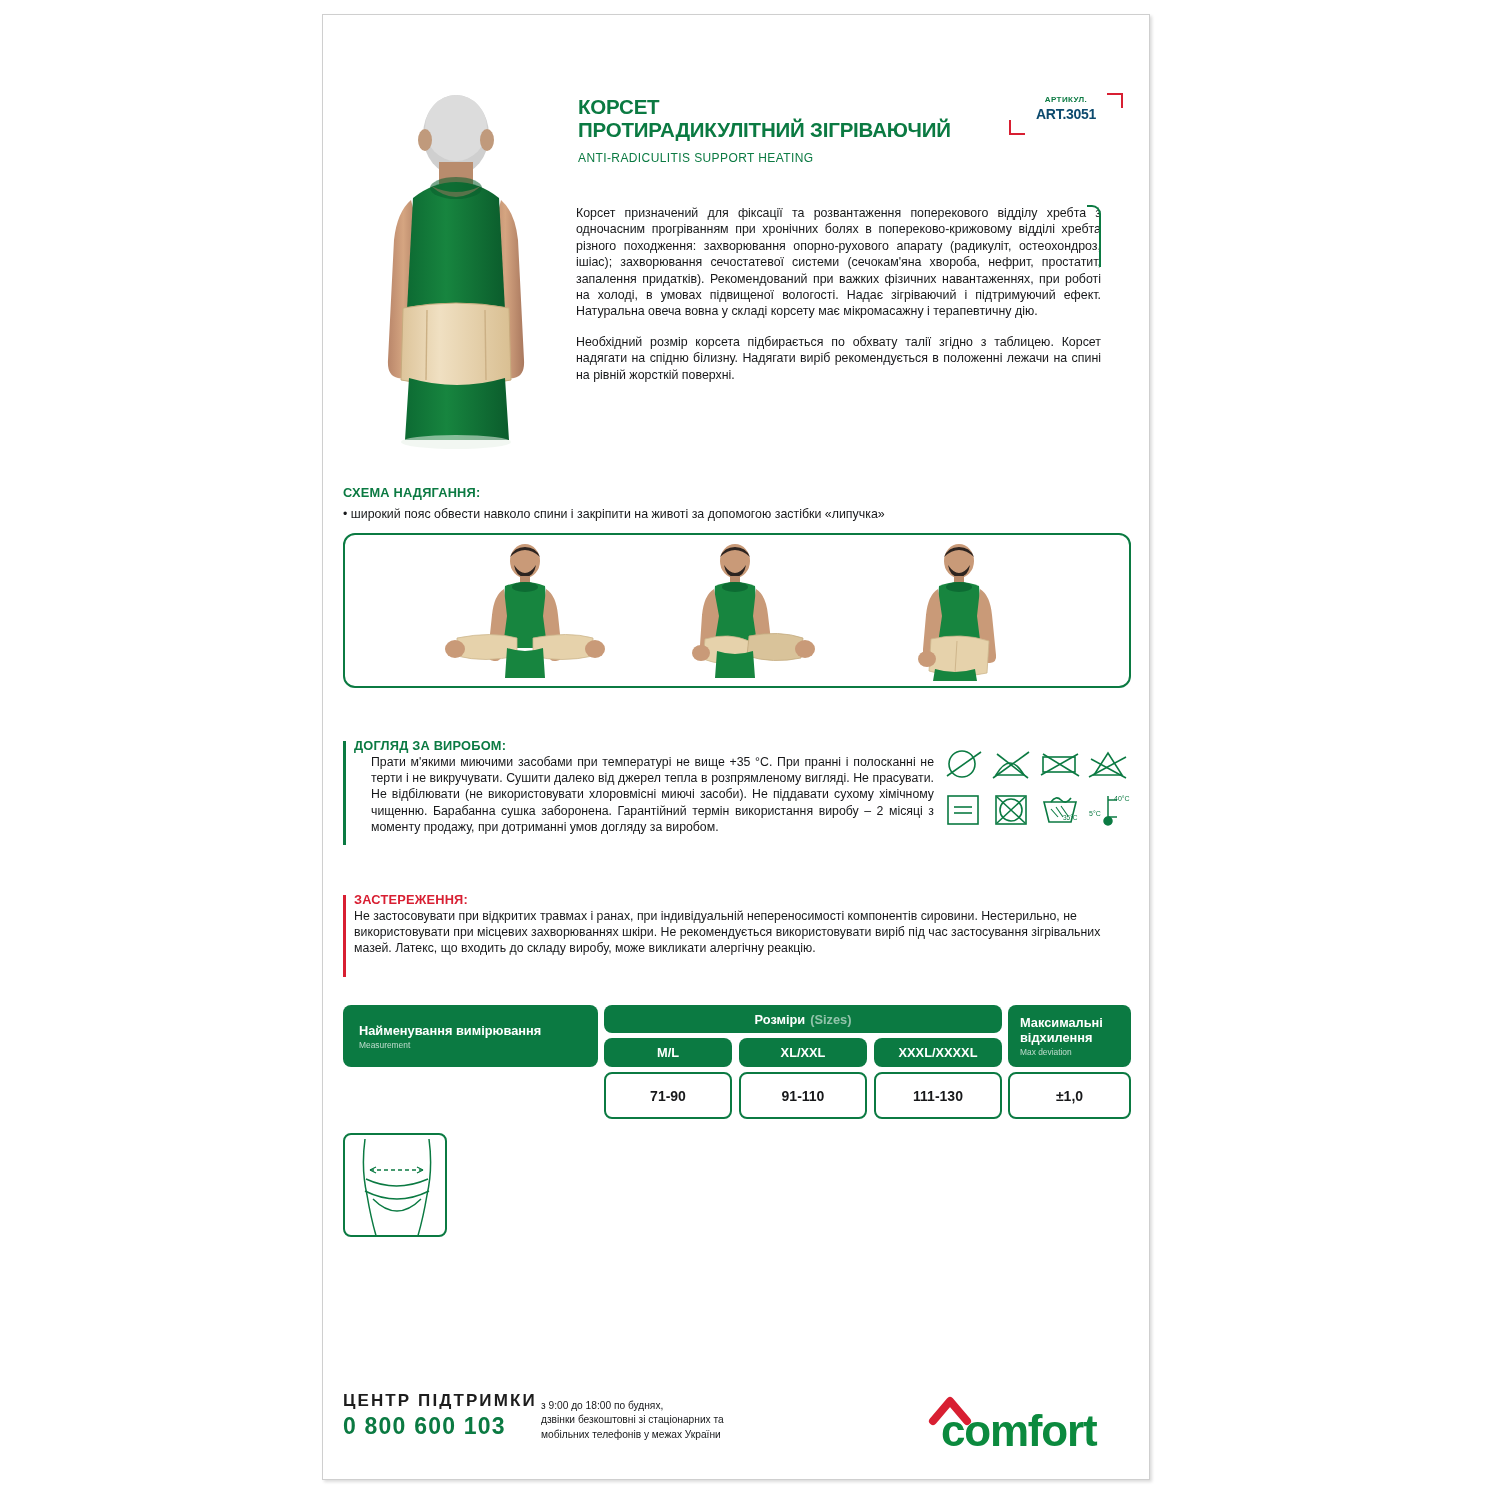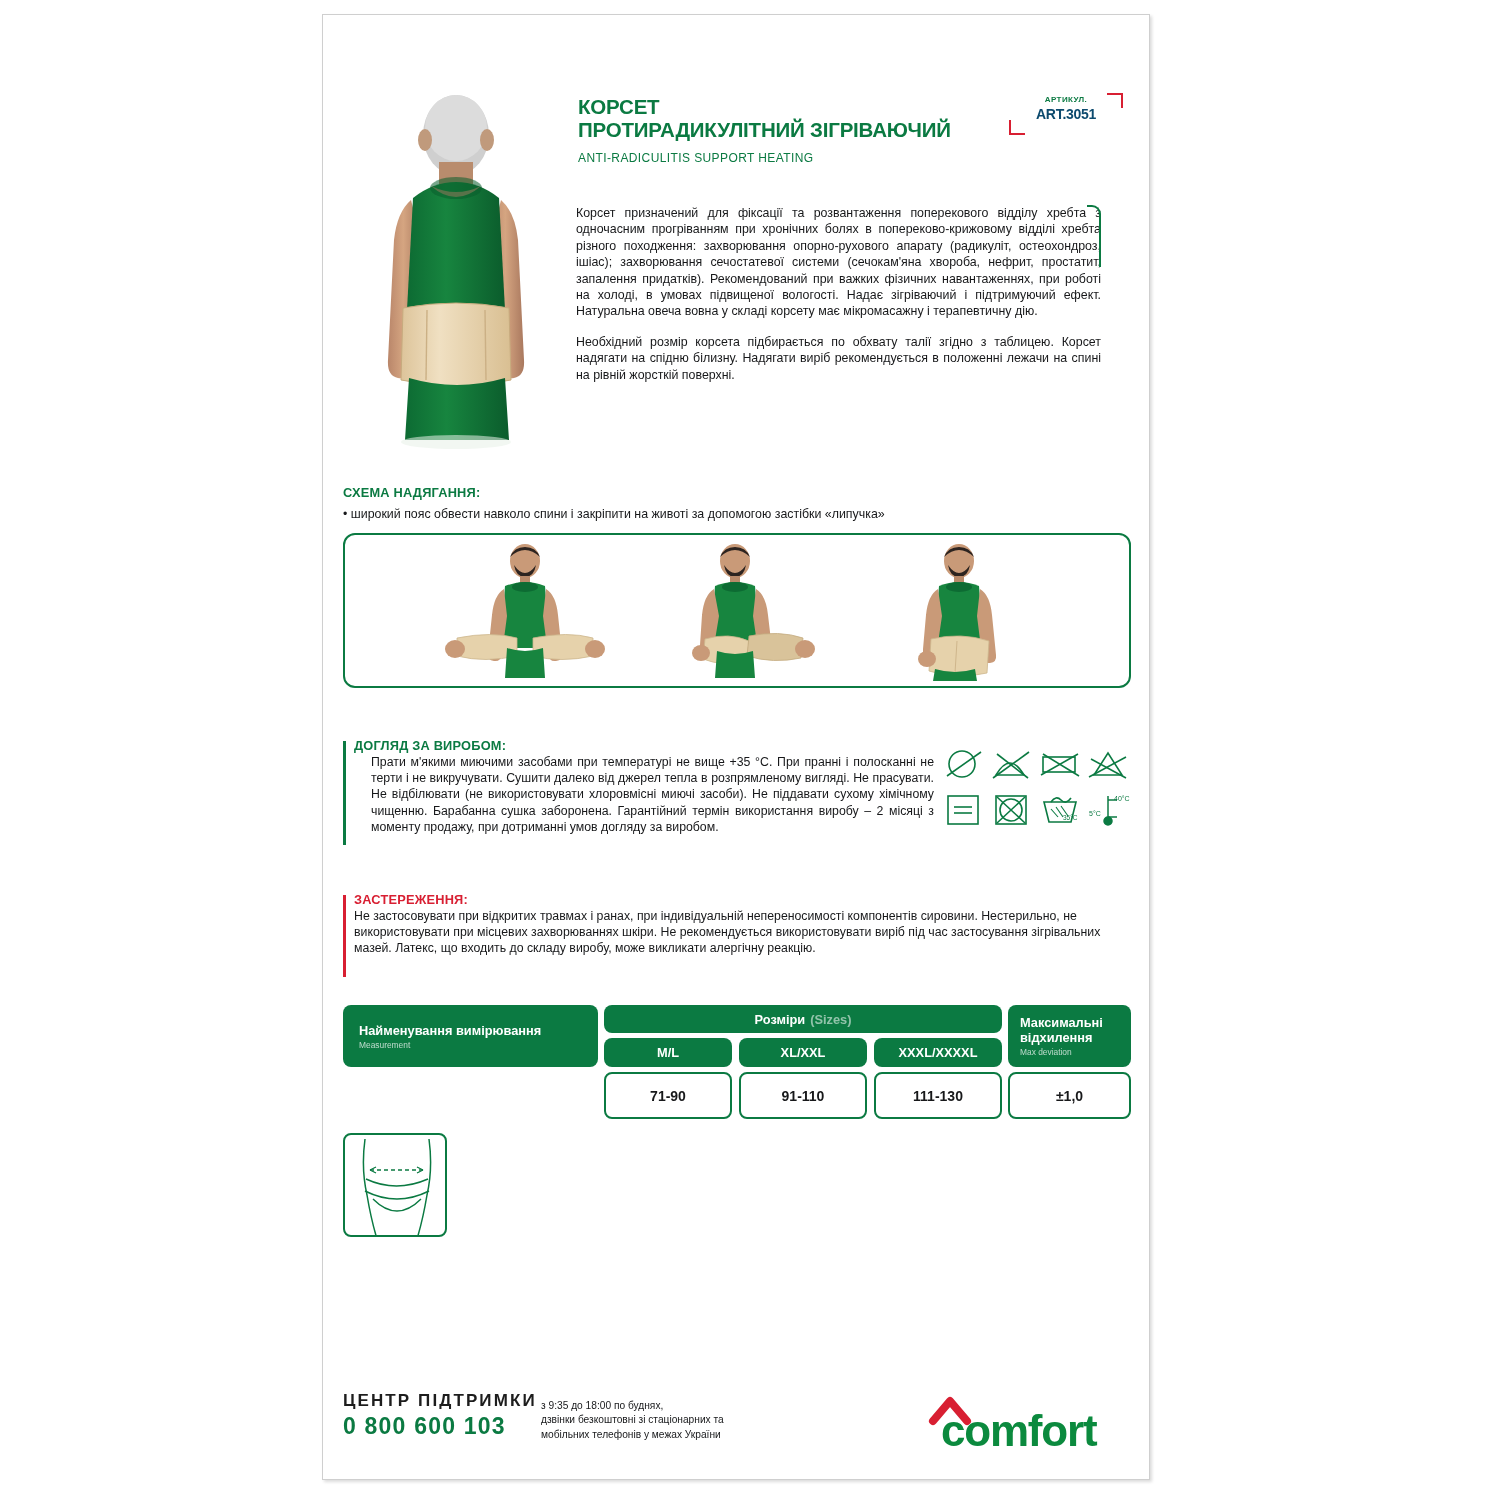--- a/index.html
+++ b/index.html
@@ -383,21 +383,21 @@
       <line x1="25" y1="35" x2="78" y2="35" stroke-dasharray="4 3" stroke-width="1.3"></line>
       <path d="M25 35 l6 -3 M25 35 l6 3" stroke-width="1.3"></path>
       <path d="M78 35 l-6 -3 M78 35 l-6 3" stroke-width="1.3"></path>
     </svg>
   </div>
 
   <div id="footer">
     <div id="support-label">ЦЕНТР ПІДТРИМКИ</div>
     <div id="support-phone">0 800 600 103</div>
     <div id="support-note">
-      <div>з 9:35 до 18:00 по буднях,</div>
+      <div>з 9:00 до 18:00 по буднях,</div>
       <div>дзвінки безкоштовні зі стаціонарних та</div>
       <div>мобільних телефонів у межах України</div>
     </div>
     <div id="logo">
       <svg viewBox="0 0 200 62" width="200" height="62" style="position:absolute;left:0;top:0">
         <path d="M20 28 L37 8 L54 28" fill="none" stroke="#d81f32" stroke-width="8" stroke-linecap="round" stroke-linejoin="round"></path>
       </svg>
       <div id="logo-text">comfort</div>
     </div>
   </div>

